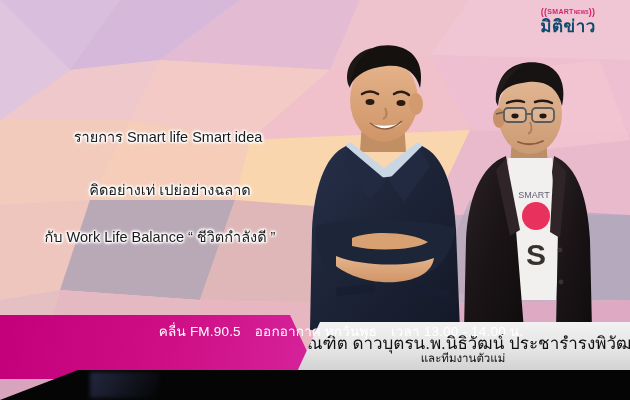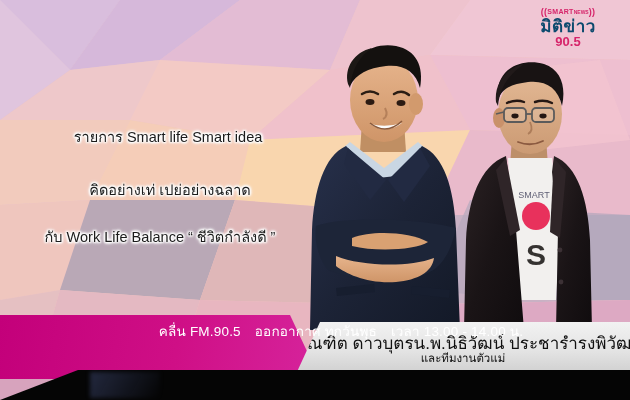--- a/index.html
+++ b/index.html
@@ -166,21 +166,20 @@
         <polygon points="540,210 630,215 630,300 520,300" fill="#a9a3b9" opacity=".6"></polygon>
       </g>
     </svg>
   </div>
 
   <div id="logo">
     <div class="smartnews">
       <span class="paren">((</span><span>SMART</span><span class="nw">NEWS</span><span class="paren">))</span>
     </div>
     <div class="thai">มิติข่าว</div>
-    <div class="freq">90.5</div>
   </div>
 
   <div class="person" style="left:300px; top:30px;">
     <svg width="180" height="300" viewBox="0 0 180 300">
       <defs>
         <linearGradient id="suitL" x1="0" y1="0" x2="1" y2="1">
           <stop offset="0" stop-color="#27304b"></stop>
           <stop offset="0.5" stop-color="#1c2336"></stop>
           <stop offset="1" stop-color="#131927"></stop>
         </linearGradient>

